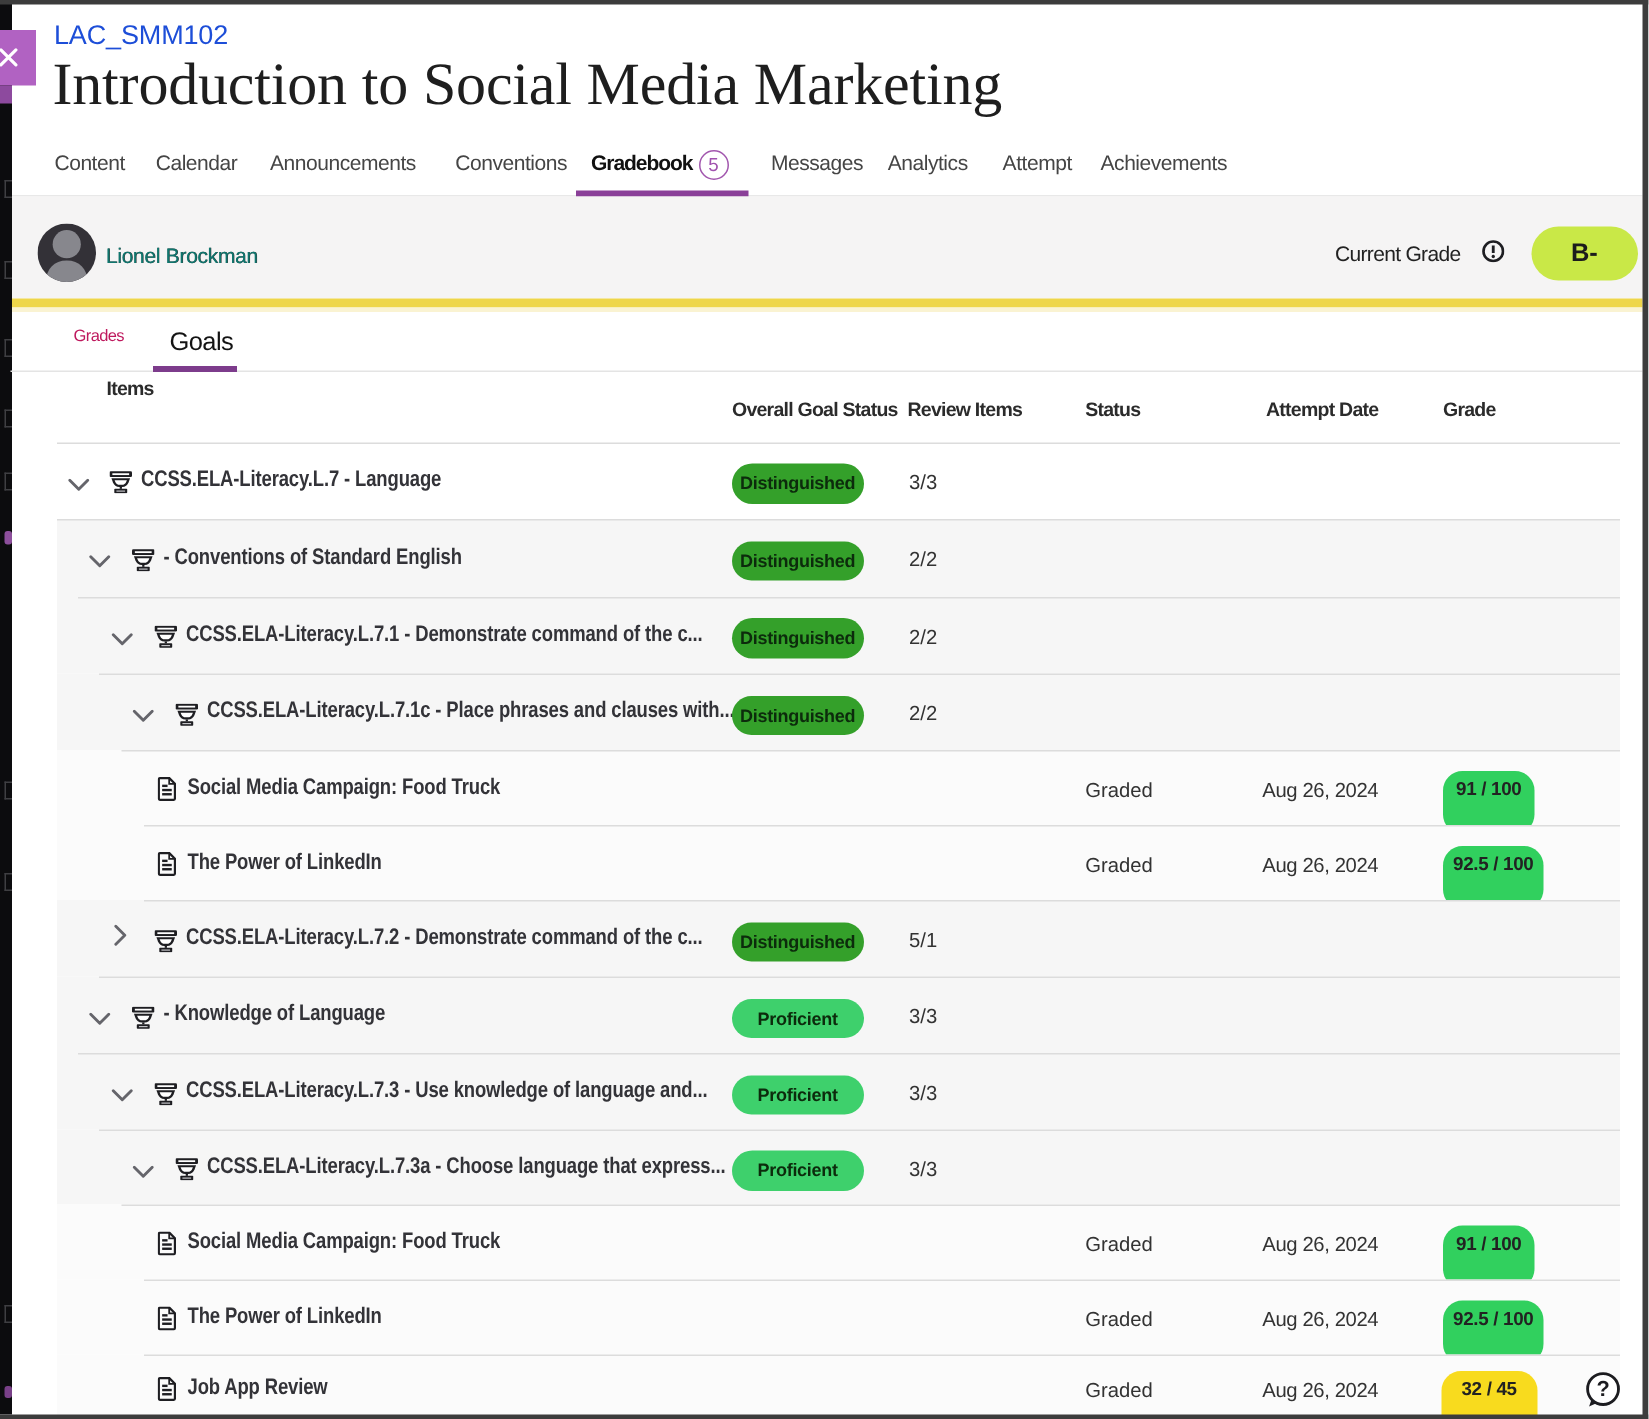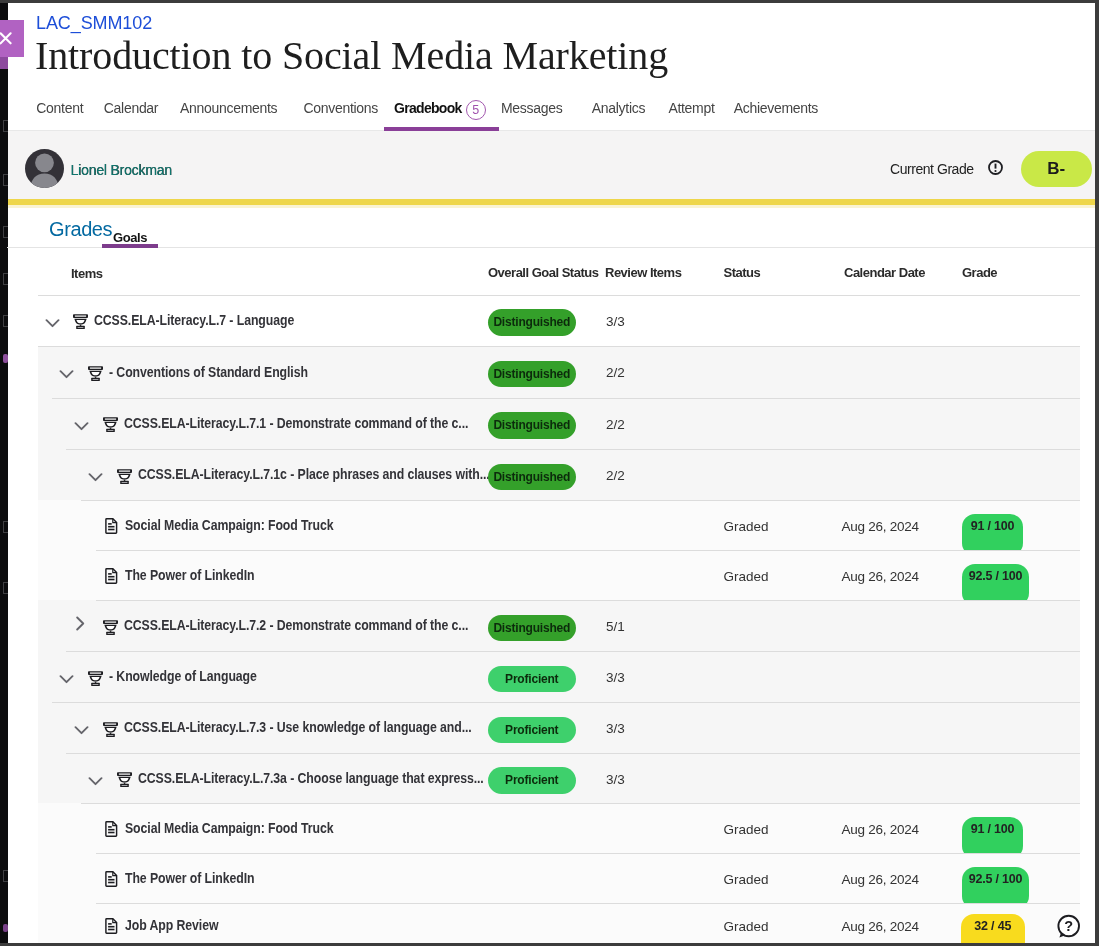--- a/index.html
+++ b/index.html
@@ -36,21 +36,21 @@
 <svg class="abs" style="left:0;top:32px" width="12" height="13" viewBox="0 0 12 13">
     <path d="M0.6 1.3 L10.6 11.3 M10.6 1.3 L0.6 11.3" stroke="#fff" stroke-width="2.1" stroke-linecap="round"></path>
   </svg>
 <div class="abs" style="left:36px;top:12.5px;font-size:18px;color:#1d4ed8;letter-spacing:-0.1px">LAC_SMM102</div>
 <div class="abs" style="left:35px;top:32px;font-family:'Liberation Serif',serif;font-size:40px;color:#1e1e1e;letter-spacing:-0.12px">Introduction to Social Media Marketing</div>
 <div class="tab" style="left:36.3px">Content</div>
 <div class="tab" style="left:103.8px">Calendar</div>
 <div class="tab" style="left:180px">Announcements</div>
 <div class="tab" style="left:303.5px">Conventions</div>
 <div class="tab" style="left:394px;font-weight:700;color:#111;letter-spacing:-0.7px">Gradebook</div>
-<div class="tab" style="left:501px">Messages</div>
+<div class="tab" style="left:514px">Messages</div>
 <div class="tab" style="left:591.8px">Analytics</div>
 <div class="tab" style="left:668.4px">Attempt</div>
 <div class="tab" style="left:733.7px">Achievements</div>
 <div class="abs" style="left:465.7px;top:99.5px;width:20px;height:20px;border:1.5px solid #a257ae;border-radius:50%;display:flex;align-items:center;justify-content:center;font-size:12.5px;color:#a052ae">5</div>
 <div class="abs" style="left:8px;top:130px;width:1086.5px;height:1px;background:#e8e8e8"></div>
 <div class="abs" style="left:384px;top:127px;width:114.5px;height:3.5px;background:#8a3f98"></div>
 <div class="abs" style="left:8px;top:131px;width:1086.5px;height:68px;background:#f5f4f4"></div>
 <svg class="abs" style="left:24.5px;top:149px" width="39" height="39" viewBox="0 0 39 39">
     <defs>
       <clipPath id="ac">
@@ -66,29 +66,29 @@
 <div class="abs" style="left:70.5px;top:161.5px;font-size:14px;color:#0f766e;letter-spacing:-0.2px;text-shadow:0.3px 0 0 #3a3a3a">Lionel Brockman</div>
 <div class="abs" style="left:890px;top:160.5px;font-size:14px;font-weight:400;color:#222;letter-spacing:-0.45px">Current Grade</div>
 <svg class="abs" style="left:987.7px;top:159.5px" width="15" height="15" viewBox="0 0 15 15">
     <circle cx="7.5" cy="7.5" r="6.5" fill="none" stroke="#1e1e22" stroke-width="1.8"></circle>
     <line x1="7.5" y1="3.6" x2="7.5" y2="8.6" stroke="#1e1e22" stroke-width="1.9"></line>
     <circle cx="7.5" cy="11" r="1.1" fill="#1e1e22"></circle>
   </svg>
 <div class="abs" style="left:1021px;top:150.5px;width:70.5px;height:36px;background:#c9e847;border-radius:18px;text-align:center;line-height:36px;font-size:17px;font-weight:700;color:#1c1c1c">B-</div>
 <div class="abs" style="left:8px;top:199px;width:1086.5px;height:6px;background:#eed64a"></div>
 <div class="abs" style="left:8px;top:205px;width:1086.5px;height:2.5px;background:#faf3d2"></div>
-<div class="abs" style="left:49px;top:218px;font-size:20px;color:#0369a1;letter-spacing:-0.4px">Grades</div>
-<div class="abs" style="left:113px;top:230px;font-size:13px;font-weight:700;color:#141414;letter-spacing:-0.4px">Goals</div>
+<div class="abs" style="left:49px;top:218px;font-size:11px;color:#be185d;letter-spacing:-0.4px">Grades</div>
+<div class="abs" style="left:113px;top:218px;font-size:17px;font-weight:400;color:#141414;letter-spacing:-0.4px">Goals</div>
 <div class="abs" style="left:7px;top:247px;width:1087.5px;height:1px;background:#e4e4e4"></div>
 <div class="abs" style="left:102px;top:243.5px;width:55.5px;height:4.5px;background:#7d3c8c"></div>
-<div class="hdr" style="left:71px;top:266px">Items</div>
+<div class="hdr" style="left:71px;top:251px">Items</div>
 <div class="hdr" style="left:488px;top:264.5px">Overall Goal Status</div>
 <div class="hdr" style="left:605px;top:264.5px">Review Items</div>
 <div class="hdr" style="left:723.5px;top:264.5px">Status</div>
-<div class="hdr" style="left:844px;top:264.5px">Calendar Date</div>
+<div class="hdr" style="left:844px;top:264.5px">Attempt Date</div>
 <div class="hdr" style="left:962px;top:264.5px">Grade</div>
 <div class="row" style="top:294.5px;height:51.0px;background:#ffffff"></div>
 <div class="abs" style="left:44.5px;top:318.8px">
     <svg width="15" height="9" viewBox="0 0 15 9">
       <path d="M1.5 1.2 L7.5 7.2 L13.5 1.2" fill="none" stroke="#65656b" stroke-width="1.9" stroke-linecap="round" stroke-linejoin="round"></path>
     </svg>
   </div>
 <div class="abs" style="left:72.8px;top:314.4px">
     <svg width="15" height="15" viewBox="0 0 15 15">
       <rect x="0" y="0.2" width="15" height="3.8" rx="0.9" fill="#1e1e22"></rect>

